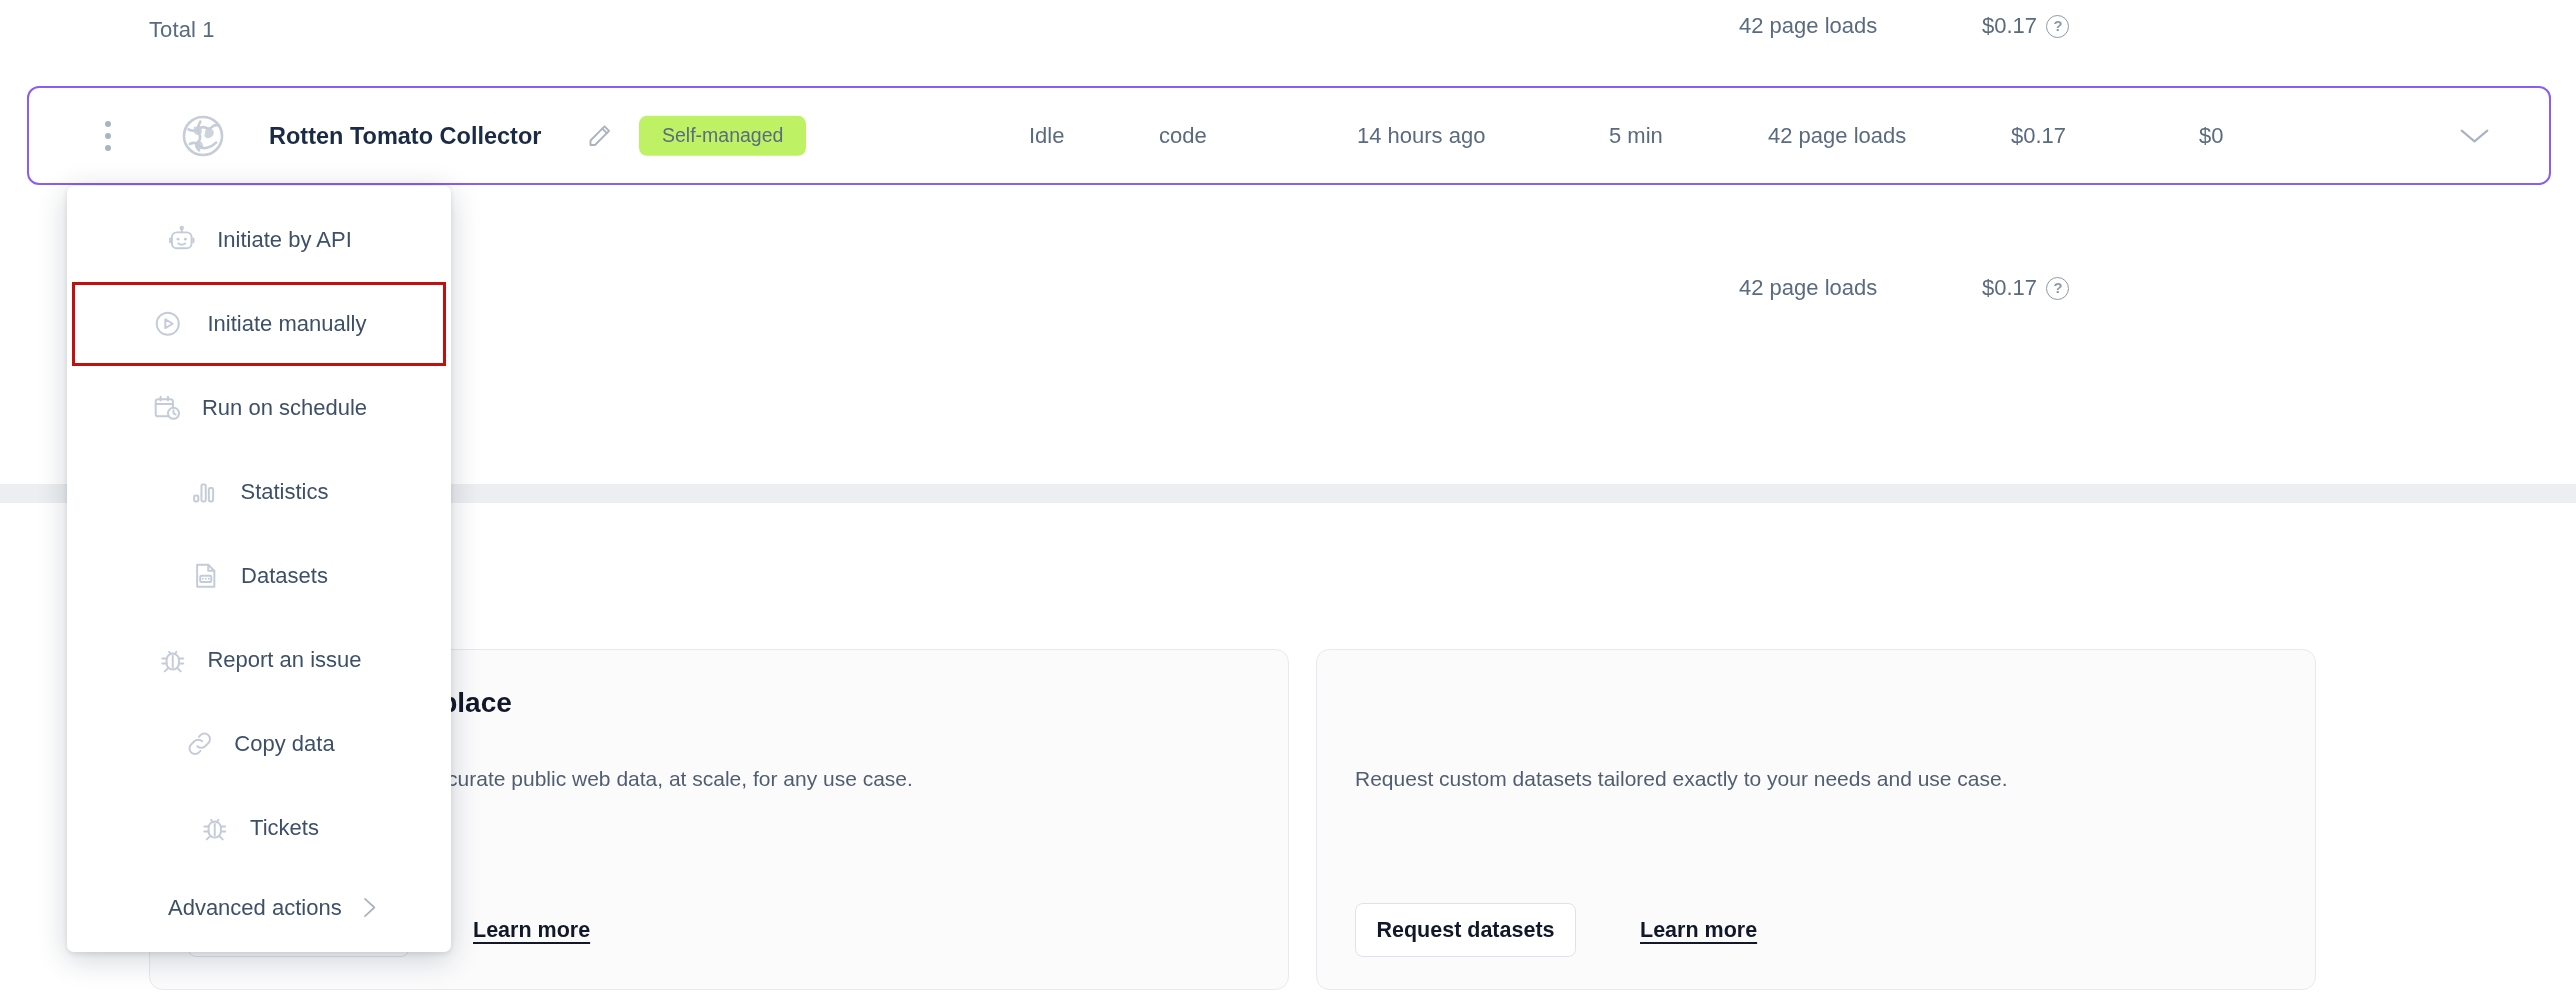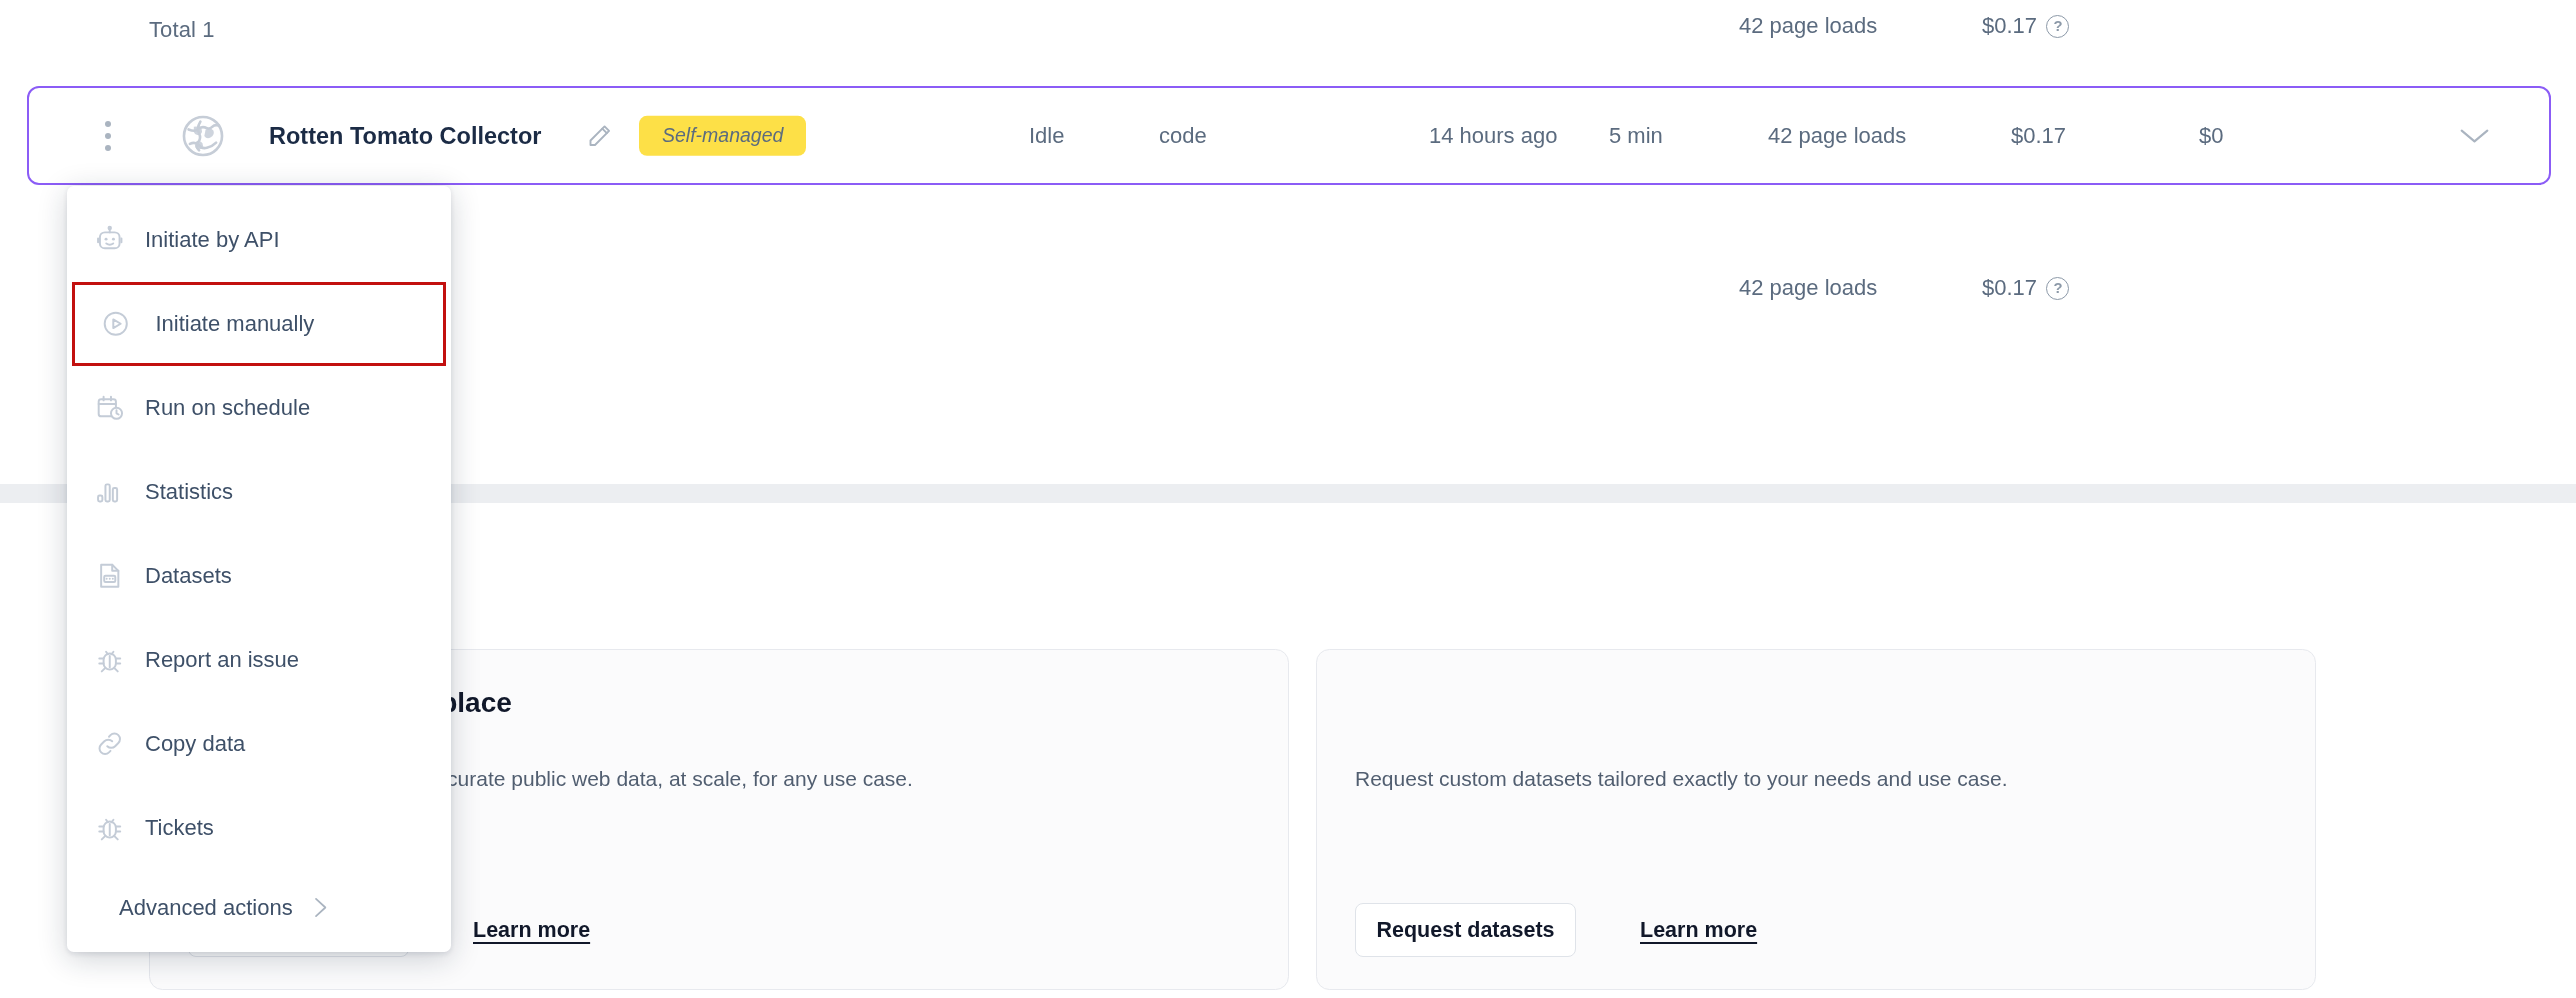--- a/index.html
+++ b/index.html
@@ -119,40 +119,39 @@
     left: 557px; top: 50%;
     transform: translateY(-50%);
     width: 27px; height: 27px;
     cursor: pointer;
   }
 
   .badge {
     position: absolute;
     left: 610px; top: 50%;
     transform: translateY(-50%);
-    background: #fde047;
+    background: #bef264;
     border-radius: 8px;
     padding: 8.7px 23px;
     font-size: 19.5px;
     color: #5b6b7f;
     white-space: nowrap;
-    font-style: italic;
   }
 
   .cell {
     position: absolute;
     top: 50%;
     transform: translateY(-50%);
     font-size: 22px;
     color: #5b6b7f;
     white-space: nowrap;
   }
   .c-status  { left: 1000px; }
   .c-type    { left: 1130px; }
-  .c-updated { left: 1400px; text-align: center; }
+  .c-updated { left: 1328px; text-align: center; }
   .c-dur     { left: 1580px; }
   .c-loads   { left: 1739px; }
   .c-cost    { left: 1982px; }
   .c-extra   { left: 2170px; }
 
   .chevron-down {
     position: absolute;
     right: 59px; top: 50%;
     transform: translateY(-50%);
     width: 31px; height: 19px;
@@ -276,20 +275,21 @@
     z-index: 50;
   }
   .menu-item {
     position: relative;
     display: flex;
     align-items: center;
     height: 84px;
     padding: 0 27px 0 27px;
     gap: 19px;
     cursor: pointer;
+    justify-content: center;
   }
   .menu-item .mi-icon {
     width: 32px; height: 32px;
     flex: 0 0 32px;
     display: flex; align-items: center; justify-content: center;
     color: #c4ccd7;
   }
   .menu-item .mi-label {
     font-size: 22px;
     color: #3e5068;

